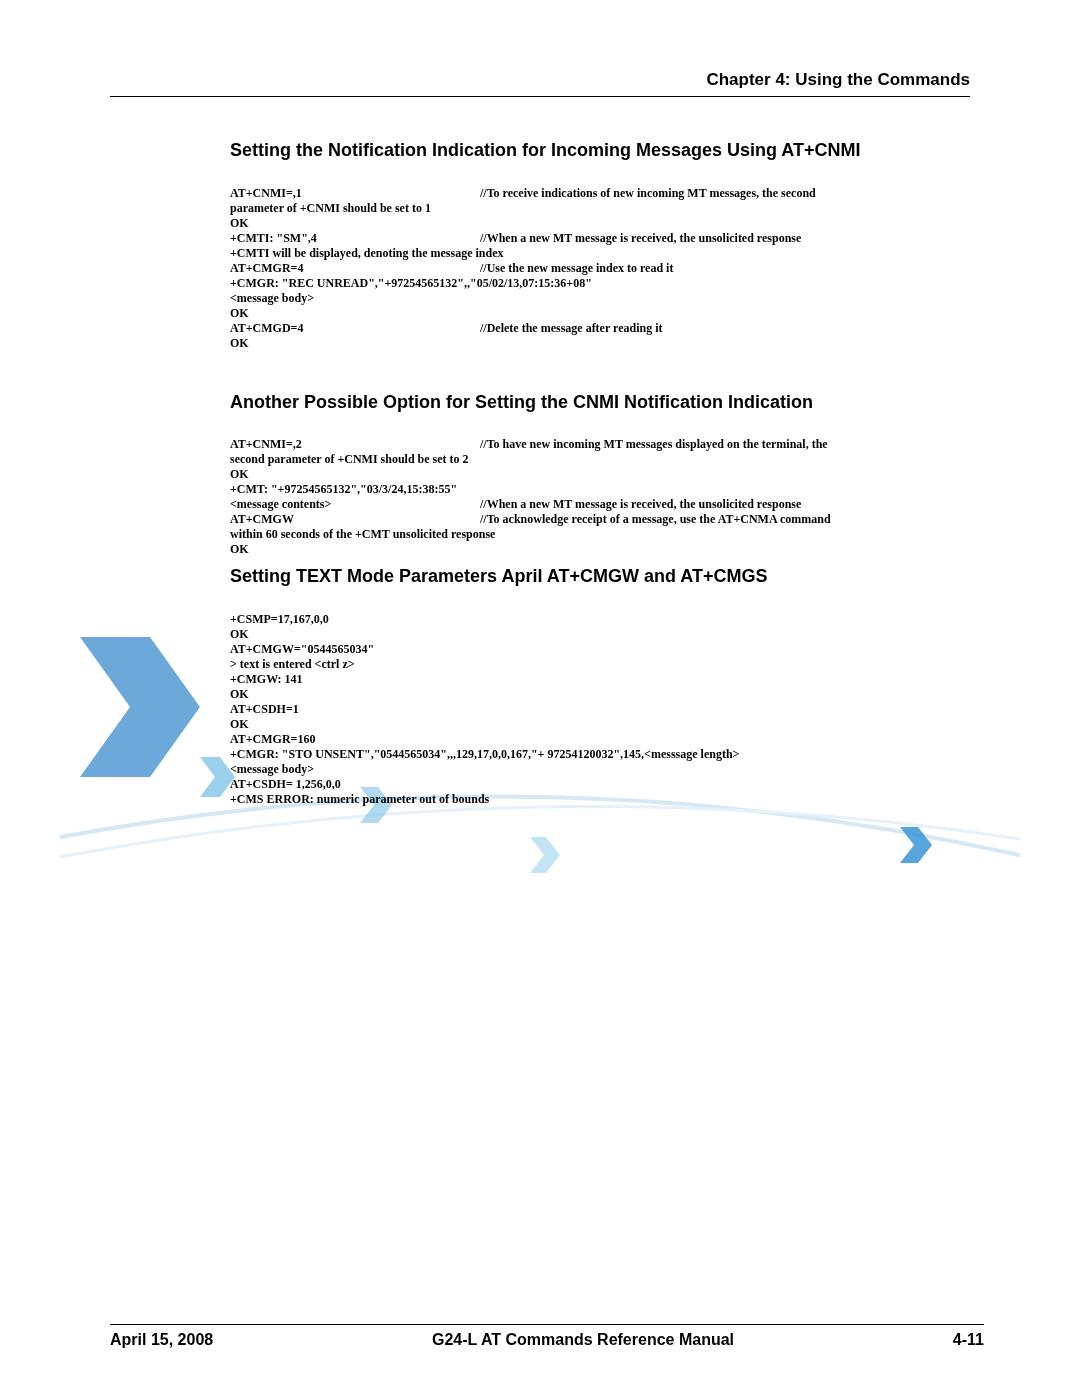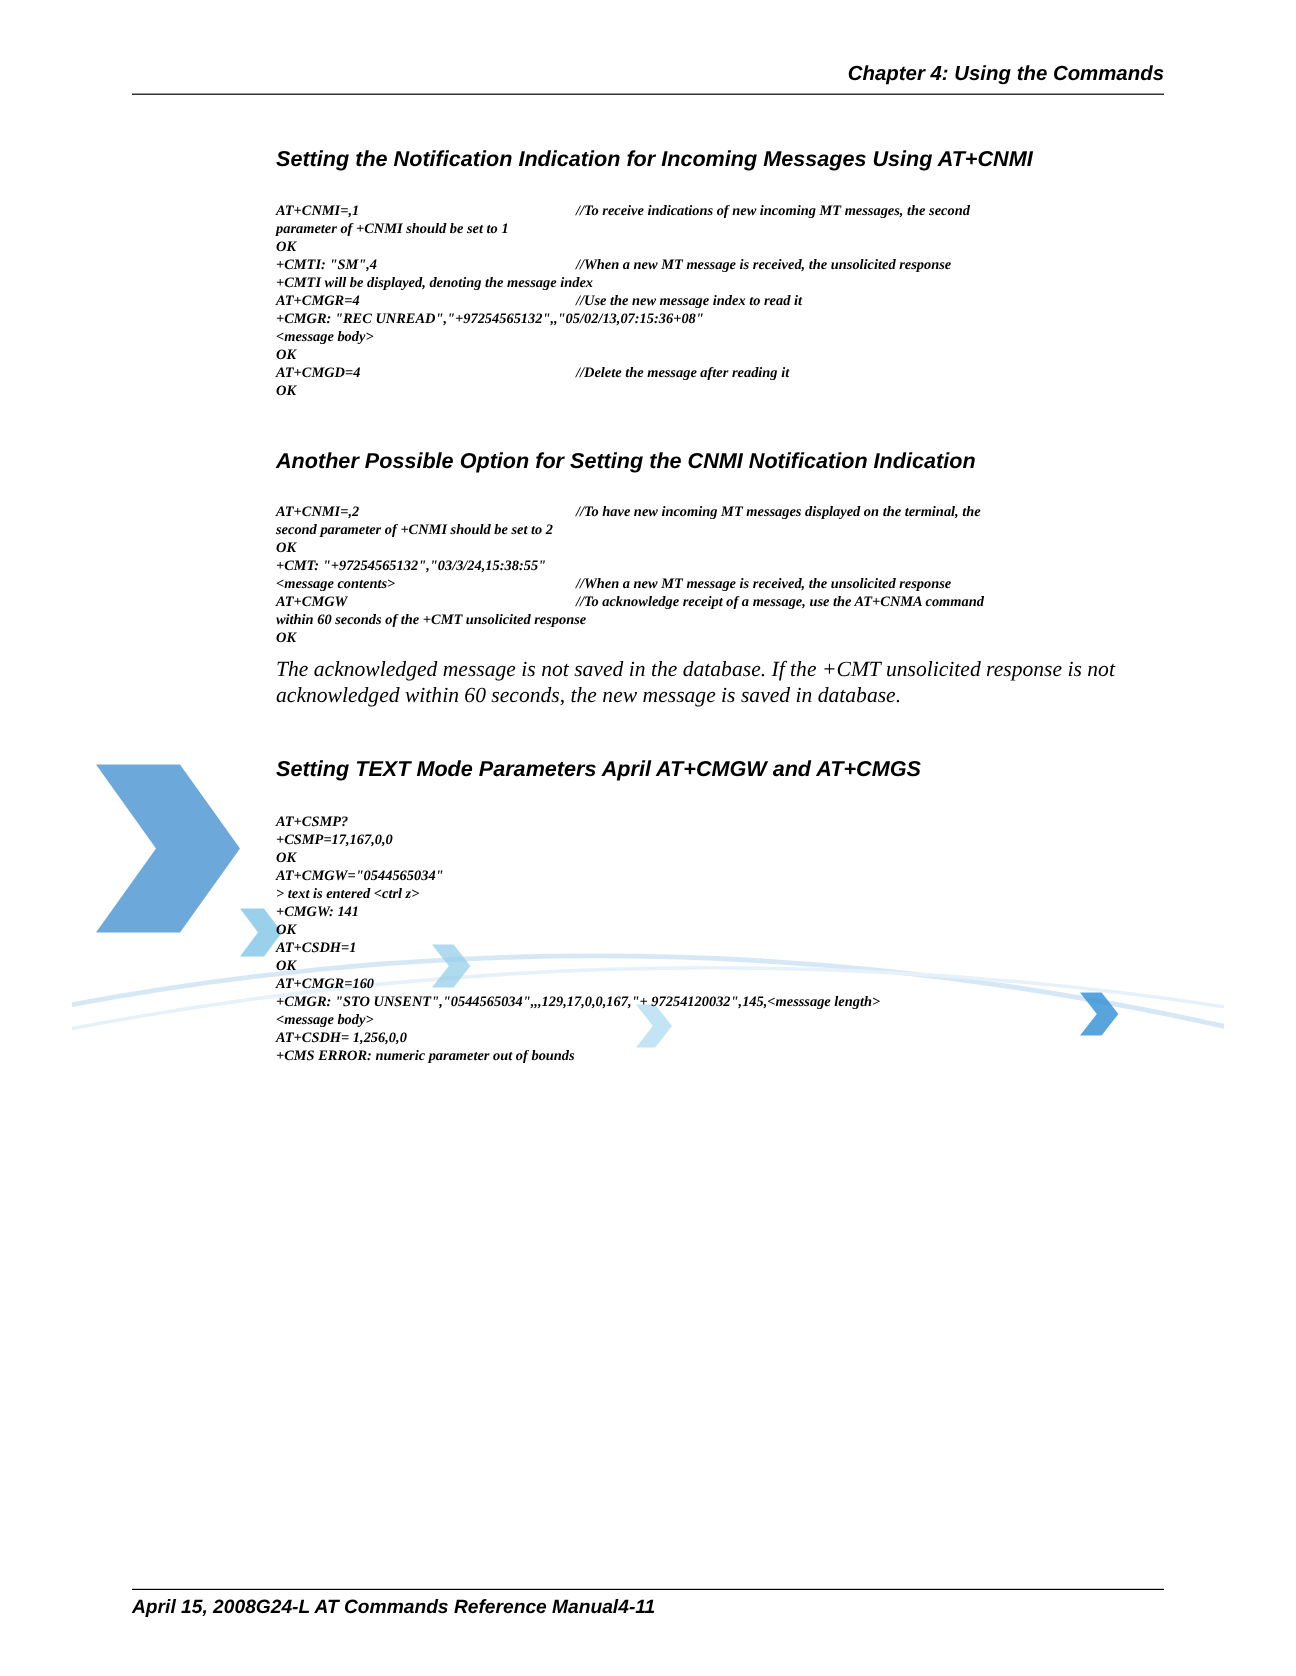--- a/index.html
+++ b/index.html
@@ -7,23 +7,22 @@
     padding: 0;
     background: #fff;
     font-family: "Times New Roman", Times, serif;
     color: #000;
   }
   .page {
     width: 1080px;
     height: 1397px;
     position: relative;
     box-sizing: border-box;
-    padding: 52px 110px 40px 110px;
+    padding: 70px 110px 40px 110px;
     overflow: hidden;
-    font-style: italic;
   }
   .watermark {
     position: absolute;
     bottom: 420px;
     left: 60px;
     width: 960px;
     height: 380px;
     pointer-events: none;
     z-index: 0;
   }
@@ -67,29 +66,29 @@
     font-family: "Times New Roman", Times, serif;
     font-size: 18px;
     font-weight: normal;
     line-height: 1.2;
     padding-left: 120px;
     margin: 6px 0 40px 0;
   }
   .footer {
     position: absolute;
     left: 110px;
-    right: 110px;
+    right: 96px;
     bottom: 48px;
     border-top: 1.5px solid #000;
     padding-top: 6px;
     font-family: Arial, Helvetica, sans-serif;
     font-weight: bold;
     font-size: 16px;
     display: flex;
-    justify-content: flex-start;
+    justify-content: space-between;
   }
 </style>
 </head>
 <body>
 
 <div class="page">
 
   <svg class="watermark" viewBox="0 0 960 380" preserveAspectRatio="none">
     <path d="M -50 250 Q 480 140 1010 270" stroke="#d6e8f5" stroke-width="4" fill="none"></path>
     <path d="M -50 270 Q 480 160 1010 250" stroke="#e6f1fa" stroke-width="3" fill="none"></path>
@@ -145,25 +144,23 @@
           <span class="cmd">&lt;message contents&gt;</span>
           <span>//When a new MT message is received, the unsolicited response</span>
         </div>
       <div class="row">
           <span class="cmd">AT+CMGW</span>
           <span>//To acknowledge receipt of a message, use the AT+CNMA command</span>
         </div>
       <div>within 60 seconds of the +CMT unsolicited response</div>
       <div>OK</div>
     </div>
-    <div class="body-text">The acknowledged message is not saved in the database. If the +CMT unsolicited response is not acknowledged within 60 seconds, the new message is saved in database.</div>
 
     <h2>Setting TEXT Mode Parameters April AT+CMGW and AT+CMGS</h2>
     <div class="code">
-      <div>AT+CSMP?</div>
       <div>+CSMP=17,167,0,0</div>
       <div>OK</div>
       <div>AT+CMGW="0544565034"</div>
       <div>&gt; text is entered &lt;ctrl z&gt;</div>
       <div>+CMGW: 141</div>
       <div>OK</div>
       <div>AT+CSDH=1</div>
       <div>OK</div>
       <div>AT+CMGR=160</div>
       <div>+CMGR: "STO UNSENT","0544565034",,,129,17,0,0,167,"+ 97254120032",145,&lt;messsage length&gt;</div>

